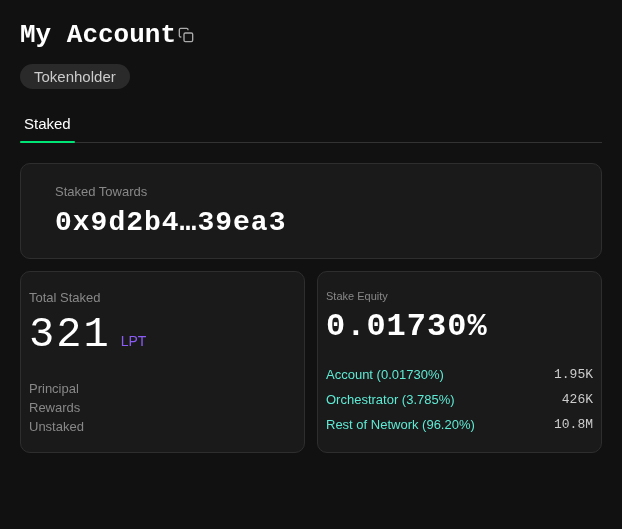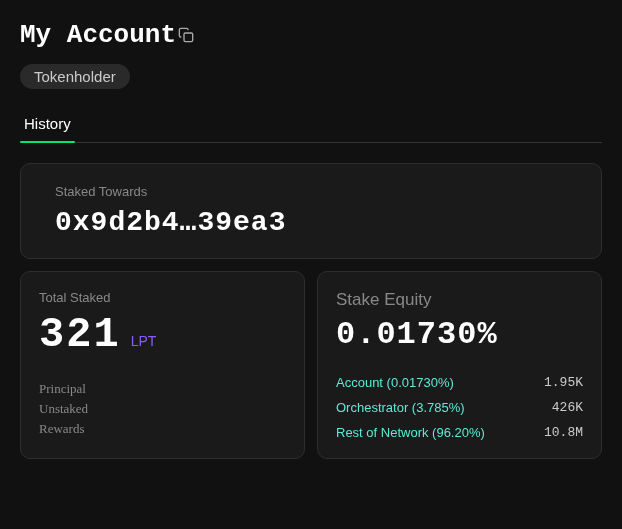--- a/index.html
+++ b/index.html
@@ -116,66 +116,66 @@
 
     .cards-row {
       display: flex;
       gap: 12px;
     }
 
     .card-half {
       background-color: #1a1a1a;
       border: 1px solid #2e2e2e;
       border-radius: 10px;
-      padding: 18px 18px;
+      padding: 18px 8px;
       flex: 1;
     }
 
     .total-staked-label {
       font-size: 13px;
       color: #888888;
       font-family: sans-serif;
       margin-bottom: 6px;
     }
 
     .total-staked-row {
       display: flex;
       align-items: baseline;
       gap: 10px;
       margin-bottom: 22px;
     }
 
     .total-staked-value {
       font-size: 42px;
-      font-weight: 700;
+      font-weight: 400;
       color: #ffffff;
       font-family: 'Courier New', Courier, monospace;
       letter-spacing: 2px;
     }
 
     .lpt-label {
       font-size: 14px;
       color: #8b5cf6;
       font-family: sans-serif;
     }
 
     .breakdown-row {
       display: flex;
       flex-direction: column;
       gap: 4px;
     }
 
     .breakdown-item {
       font-size: 13px;
       color: #888888;
-      font-family: Liberation Serif, serif;
+      font-family: Liberation Sans, sans-serif;
     }
 
     .stake-equity-label {
-      font-size: 17px;
+      font-size: 11px;
       color: #888888;
       font-family: sans-serif;
       margin-bottom: 6px;
     }
 
     .stake-equity-value {
       font-size: 32px;
       font-weight: 600;
       color: #ffffff;
       font-family: 'Courier New', Courier, monospace;
@@ -221,42 +221,42 @@
       <path d="M5 15H4a2 2 0 0 1-2-2V4a2 2 0 0 1 2-2h9a2 2 0 0 1 2 2v1" fill="none" stroke="#aaa" stroke-width="2"></path>
     </svg>
   </button>
 </div>
 
 
 <div class="badge">Tokenholder</div>
 
 
 <div class="tabs">
-  <button class="tab active">History</button>
+  <button class="tab active">Staked</button>
 </div>
 
 
 <div class="card">
   <div class="card-label">Staked Towards</div>
   <div class="card-address">0x9d2b4…39ea3</div>
 </div>
 
 
 <div class="cards-row">
 
   <div class="card-half">
     <div class="total-staked-label">Total Staked</div>
     <div class="total-staked-row">
       <span class="total-staked-value">321</span>
       <span class="lpt-label">LPT</span>
     </div>
     <div class="breakdown-row">
       <span class="breakdown-item">Principal</span>
+      <span class="breakdown-item">Rewards</span>
       <span class="breakdown-item">Unstaked</span>
-      <span class="breakdown-item">Rewards</span>
     </div>
   </div>
 
   <div class="card-half">
     <div class="stake-equity-label">Stake Equity</div>
     <div class="stake-equity-value">0.01730%</div>
     <div class="equity-rows">
       <div class="equity-row">
         <span class="equity-row-label">Account (0.01730%)</span>
         <span class="equity-row-value">1.95K</span>

